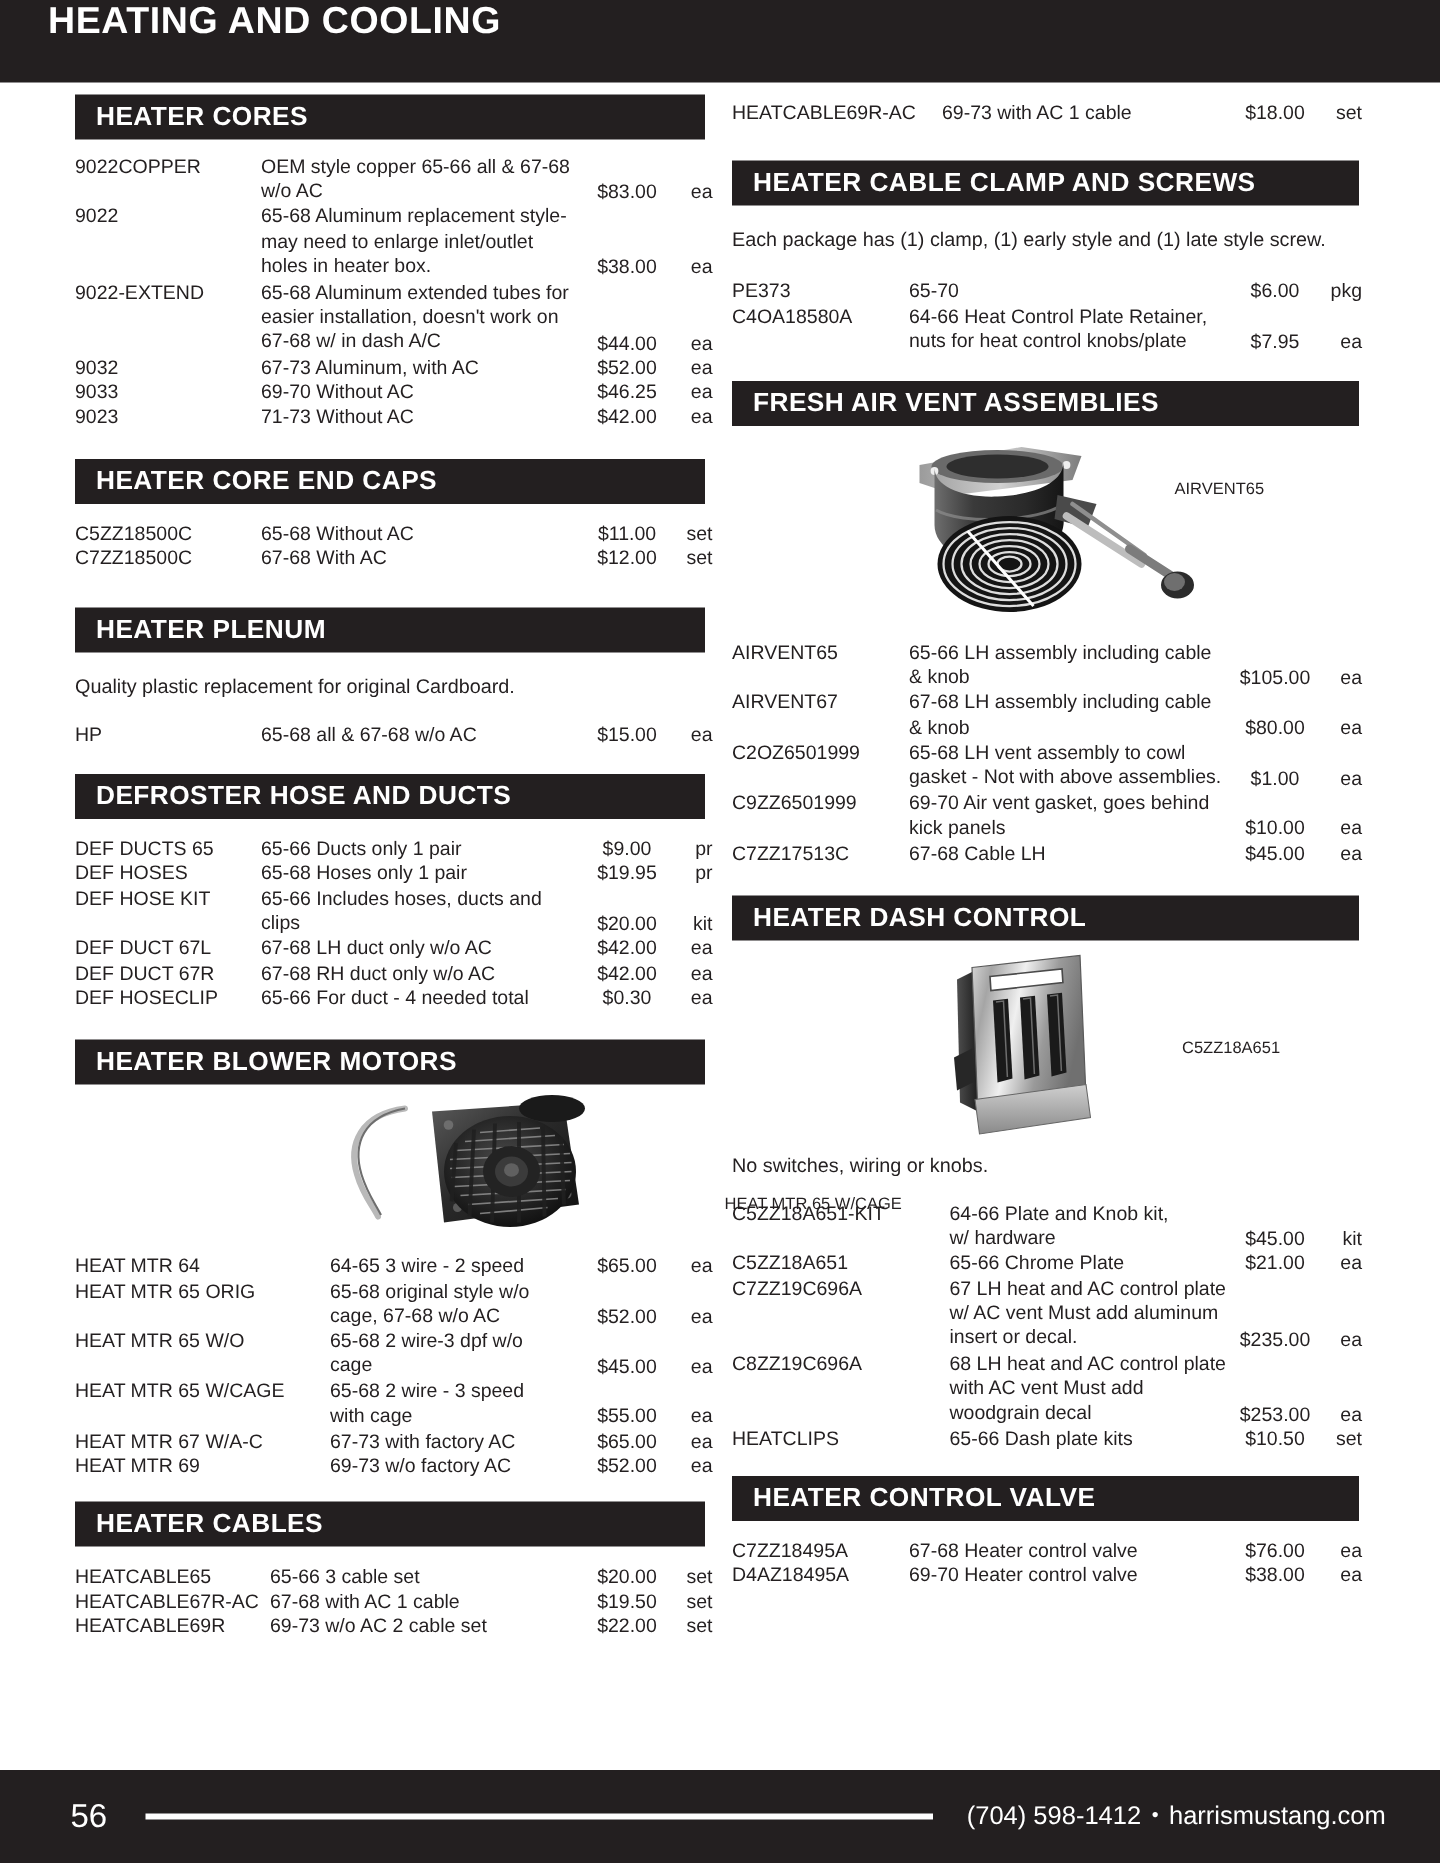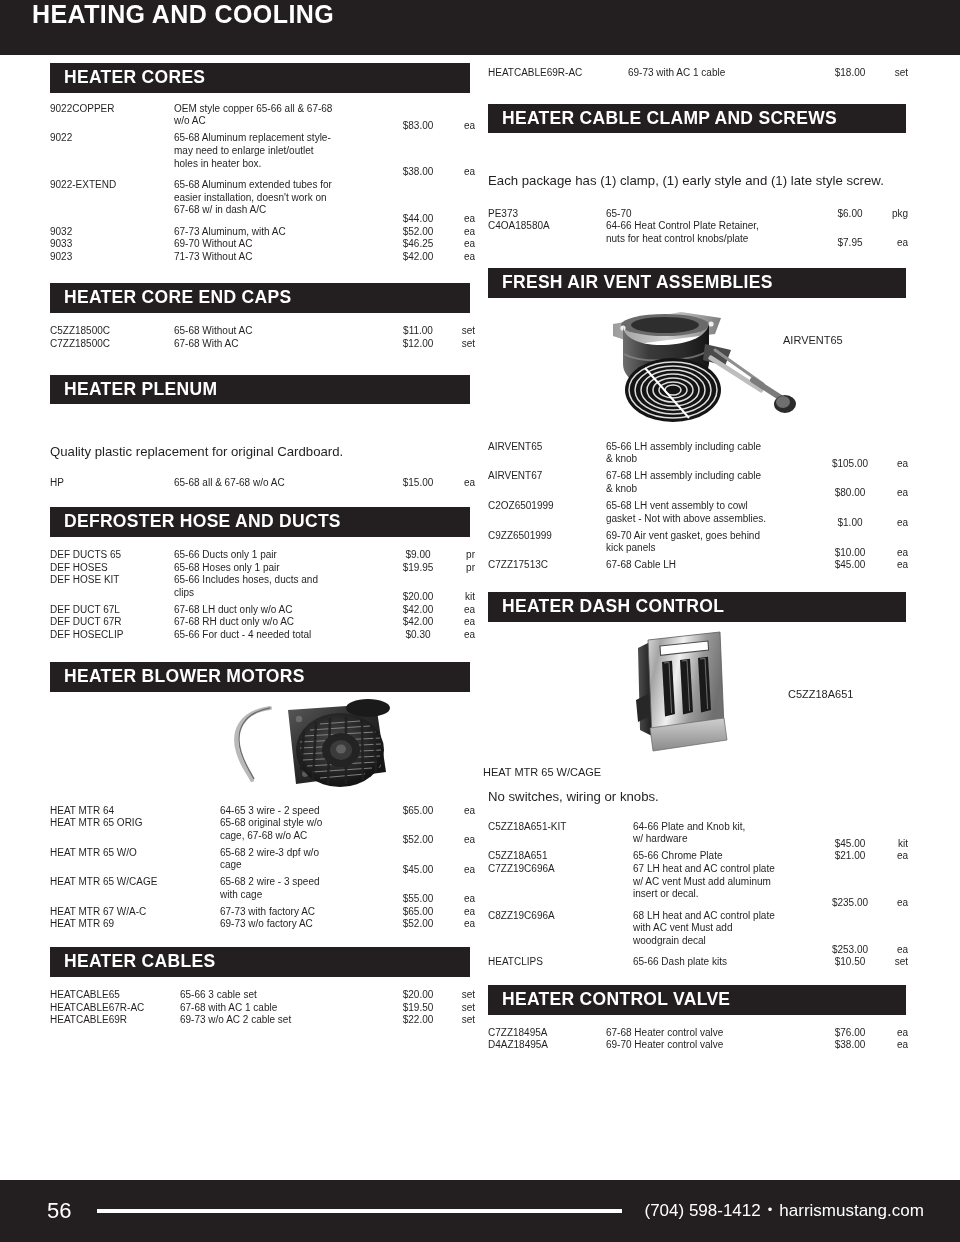--- a/index.html
+++ b/index.html
@@ -53,41 +53,40 @@
     box-sizing: border-box;
     line-height: 1.08;
   }
   .col-left  .sec-head { width: 420px; }
   .col-right .sec-head { width: 418px; }
 
   
   table.parts {
     border-collapse: collapse;
     width: 100%;
-    font-size: 10px;
+    font-size: 13px;
     line-height: 1.26;
   }
   table.parts td {
     vertical-align: top;
     padding: 0;
     white-space: nowrap;
   }
   td.pn    { width: 124px; padding-right: 4px; }
   td.desc  { }
   td.price { text-align: center; width: 62px; padding-right: 6px; white-space: nowrap; }
   td.unit  { width: 26px; text-align: right; }
 
   
   .col-right td.pn   { width: 118px; }
   .col-right td.price{ width: 64px; }
 
   .note {
     font-size: 13.2px;
     line-height: 1.3;
-    margin-top: 25px;
   }
   .sp-8  { height: 8px; }
   .sp-10 { height: 10px; }
   .sp-12 { height: 12px; }
   .sp-14 { height: 14px; }
   .sp-16 { height: 16px; }
   .sp-18 { height: 18px; }
   .sp-20 { height: 20px; }
   .sp-24 { height: 24px; }
 

